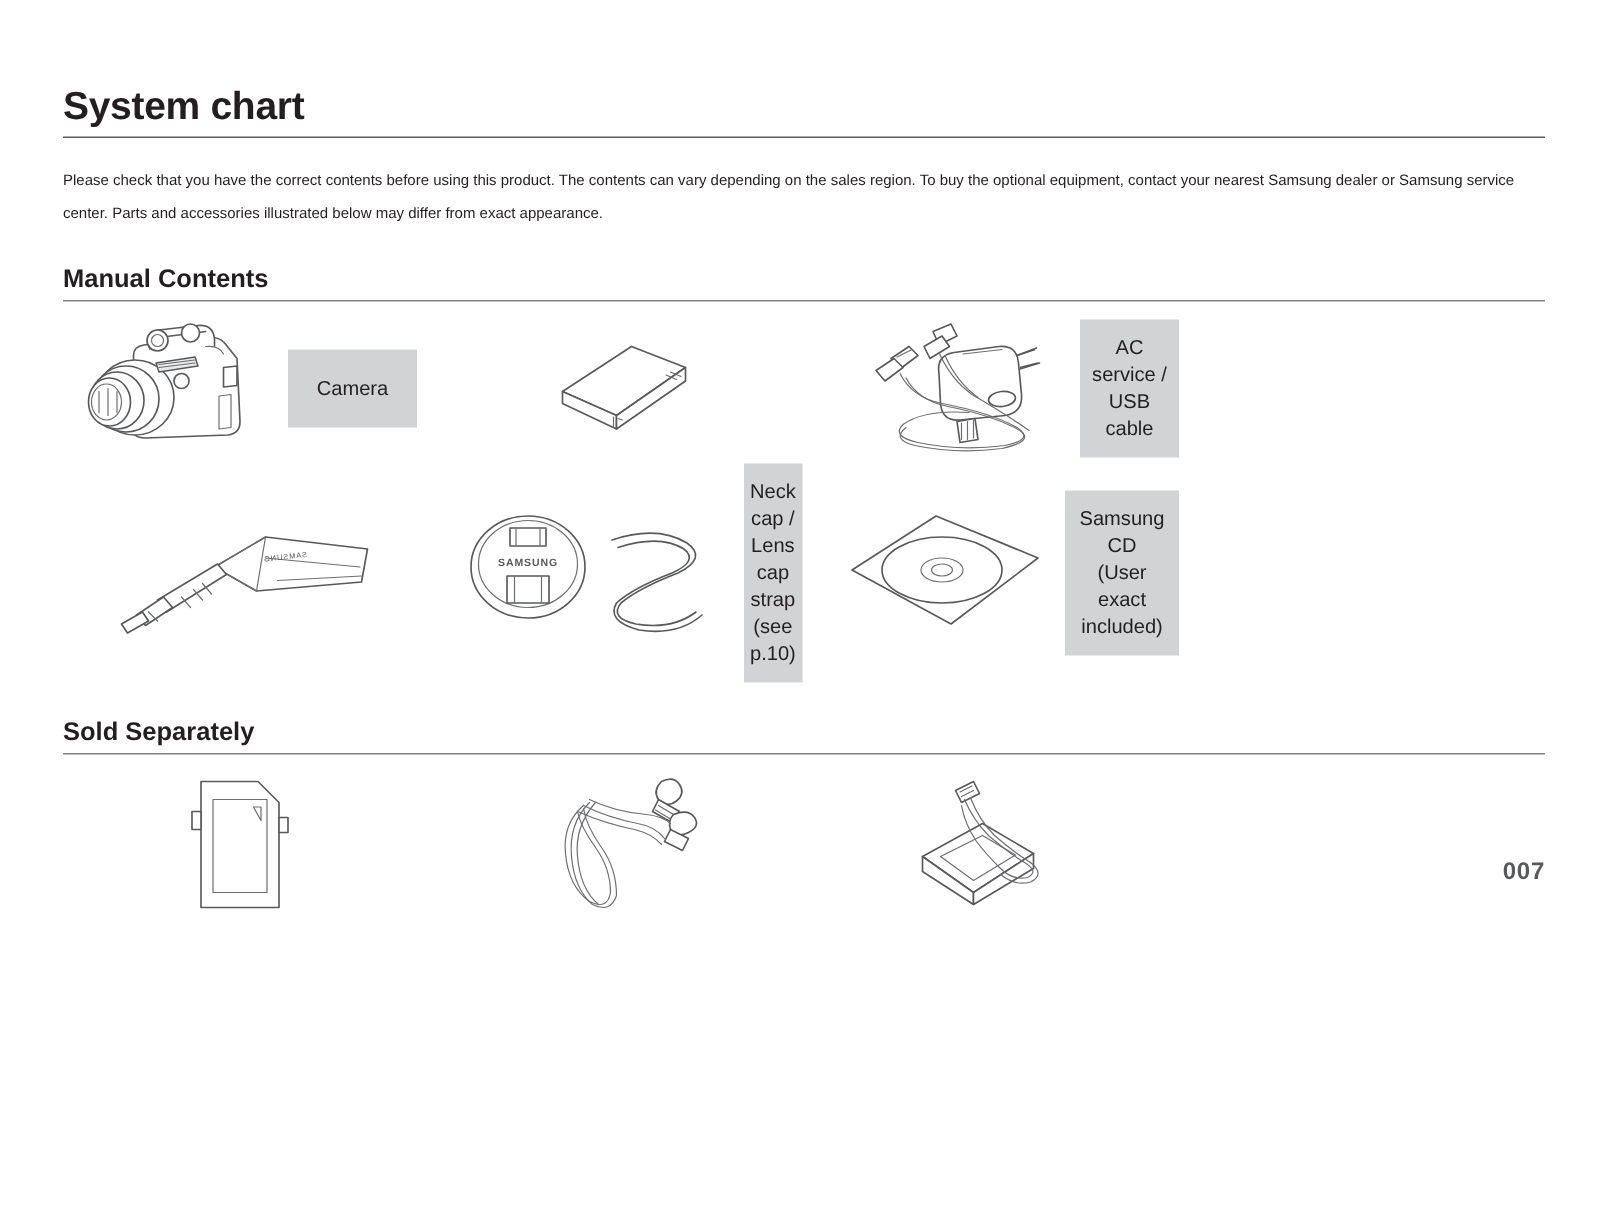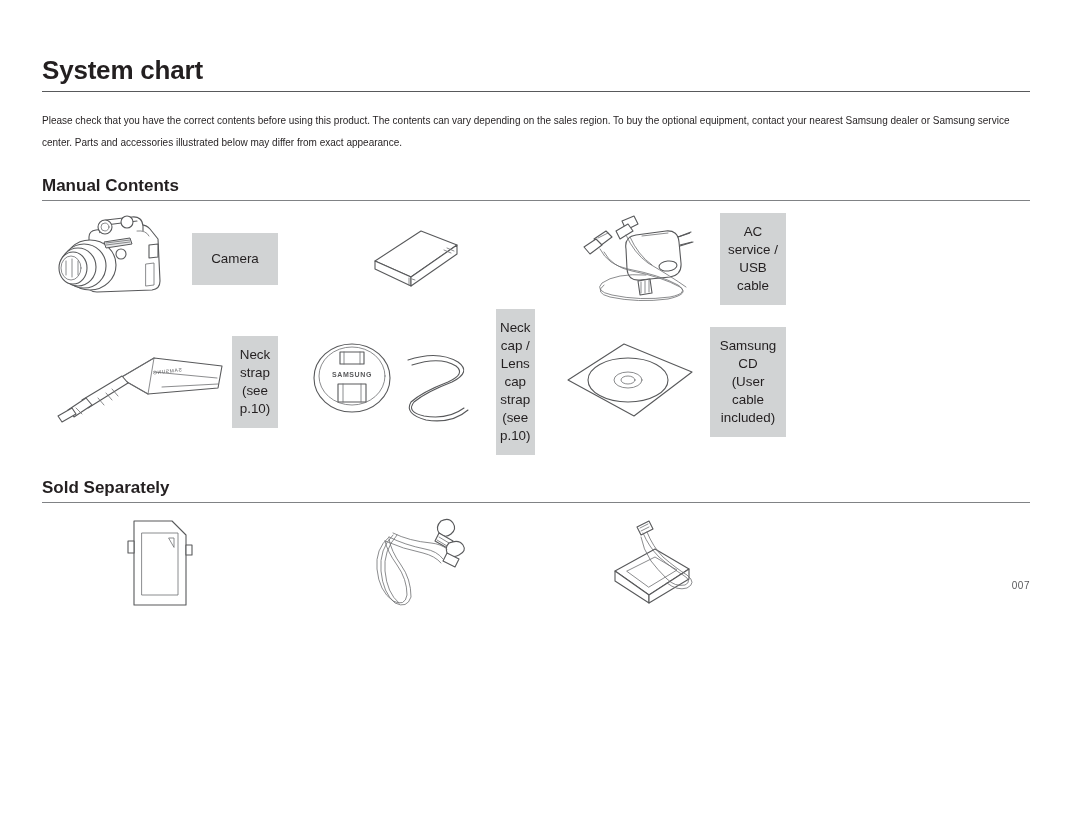--- a/index.html
+++ b/index.html
@@ -92,22 +92,22 @@
     flex-direction: column;
     align-items: center;
     justify-content: center;
   }
   .label .l2 { display: block; }
   
   .page-number {
     position: absolute;
     right: 0;
     bottom: 36px;
-    font-size: 10px;
-    font-weight: normal;
+    font-size: 16px;
+    font-weight: bold;
     color: #58595b;
     letter-spacing: 0.5px;
   }
   svg { display: block; }
   .ln { fill: none; stroke: #58595b; stroke-width: 1.1; stroke-linejoin: round; stroke-linecap: round; }
   .ln-thin { fill: none; stroke: #6d6e71; stroke-width: 0.8; stroke-linejoin: round; stroke-linecap: round; }
   .fillw { fill: #ffffff; stroke: #58595b; stroke-width: 1.1; stroke-linejoin: round; }
   .fillg { fill: #e8e9ea; stroke: #58595b; stroke-width: 1.0; stroke-linejoin: round; }
   .micro { font-family: "Liberation Sans", sans-serif; font-size: 5px; fill: #58595b; letter-spacing: 0.6px; }
 </style>
@@ -206,23 +206,20 @@
           <path class="ln-thin" d="M112 40 L175 46"></path>
           <path class="ln-thin" d="M120 55 L176 52"></path>
           <text class="micro" x="124" y="41" transform="rotate(-6 124 41) scale(-1,1) translate(-264,0)">SAMSUNG</text>
           <path class="fillw" d="M40 68 L80 44 L86 51 L46 76 Z"></path>
           <path class="ln-thin" d="M56 66 L62 73 M64 61 L70 68 M70 57 L76 64"></path>
           <path class="fillw" d="M26 78 L44 66 L50 73 L32 85 Z"></path>
           <path class="ln-thin" d="M34 76 L40 82"></path>
           <path class="fillw" d="M16 84 L30 76 L34 82 L20 90 Z"></path>
         </svg>
       </div>
-      <div class="label">
-        <span>Neck strap (see p.10)</span>
-      </div>
     </div>
 
     <div class="cell">
       <div class="art art-tall">
         <svg width="200" height="100" viewBox="0 0 200 100" aria-hidden="true">
           <ellipse class="fillw" cx="56" cy="46" rx="38" ry="34"></ellipse>
           <ellipse class="ln-thin" cx="56" cy="44" rx="33" ry="29"></ellipse>
           <path class="fillw" d="M44 20 L68 20 L68 32 L44 32 Z"></path>
           <path class="ln-thin" d="M48 20 L48 32 M64 20 L64 32"></path>
           <path class="fillw" d="M42 52 L70 52 L70 70 L42 70 Z"></path>
@@ -242,21 +239,21 @@
       <div class="art art-tall">
         <svg width="160" height="100" viewBox="0 0 160 100" aria-hidden="true">
           <path class="fillw" d="M18 48 L74 12 L142 40 L84 84 Z"></path>
           <ellipse class="ln" cx="78" cy="48" rx="40" ry="22"></ellipse>
           <ellipse class="ln-thin" cx="78" cy="48" rx="14" ry="8"></ellipse>
           <ellipse class="ln-thin" cx="78" cy="48" rx="7" ry="4"></ellipse>
         </svg>
       </div>
       <div class="label">
         <span>Samsung CD</span>
-        <span class="l2">(User cable included)</span>
+        <span class="l2">(User exact included)</span>
       </div>
     </div>
 
   </div>
 
   <h2 class="section-head">Sold Separately</h2>
   <hr class="section-rule">
 
   <div class="grid">
 

